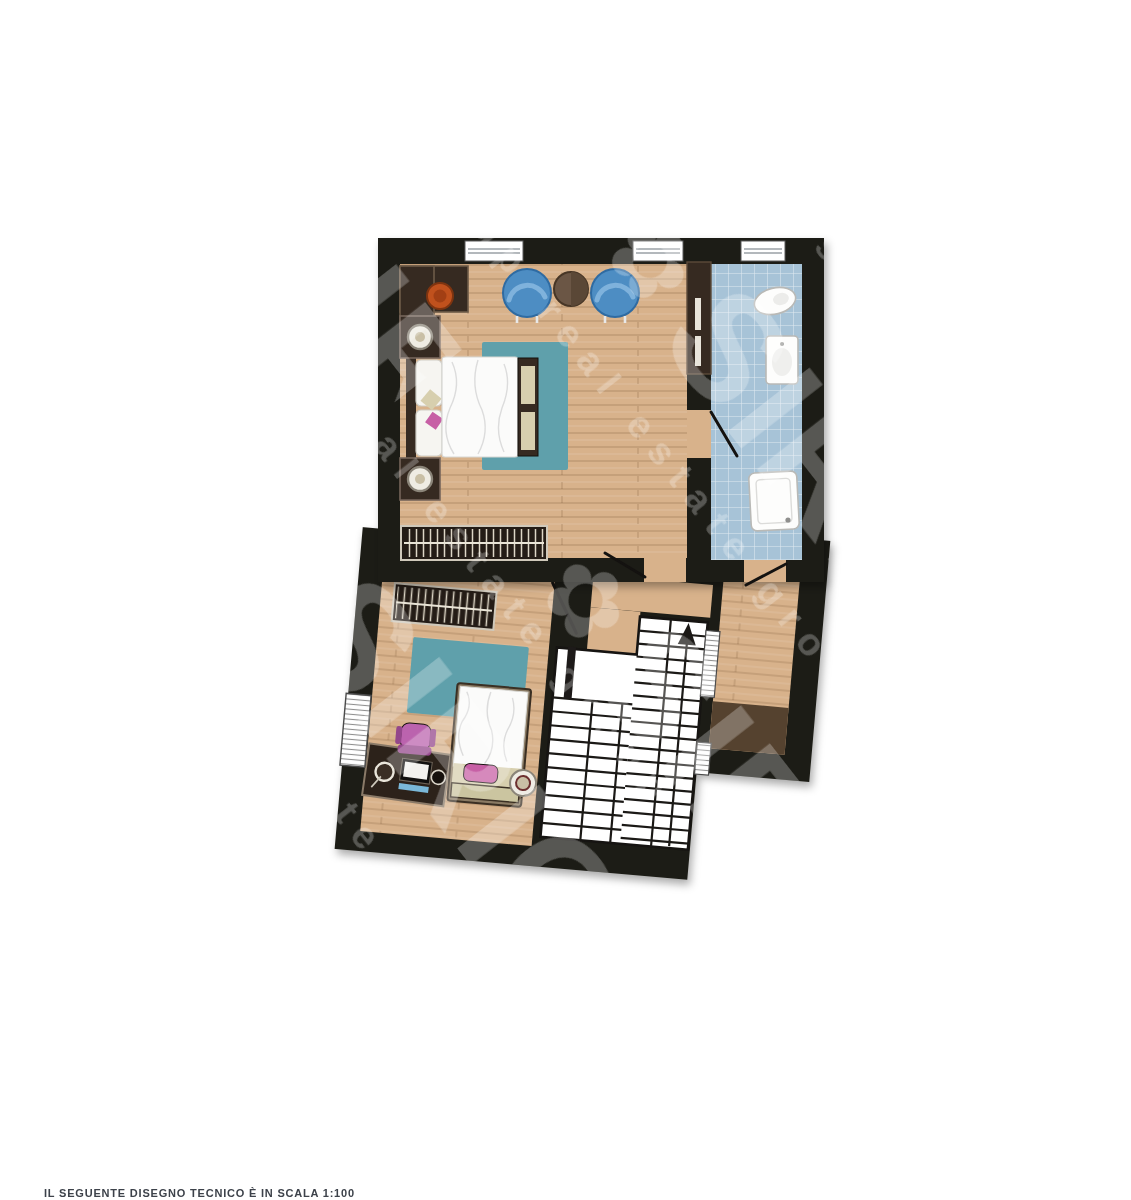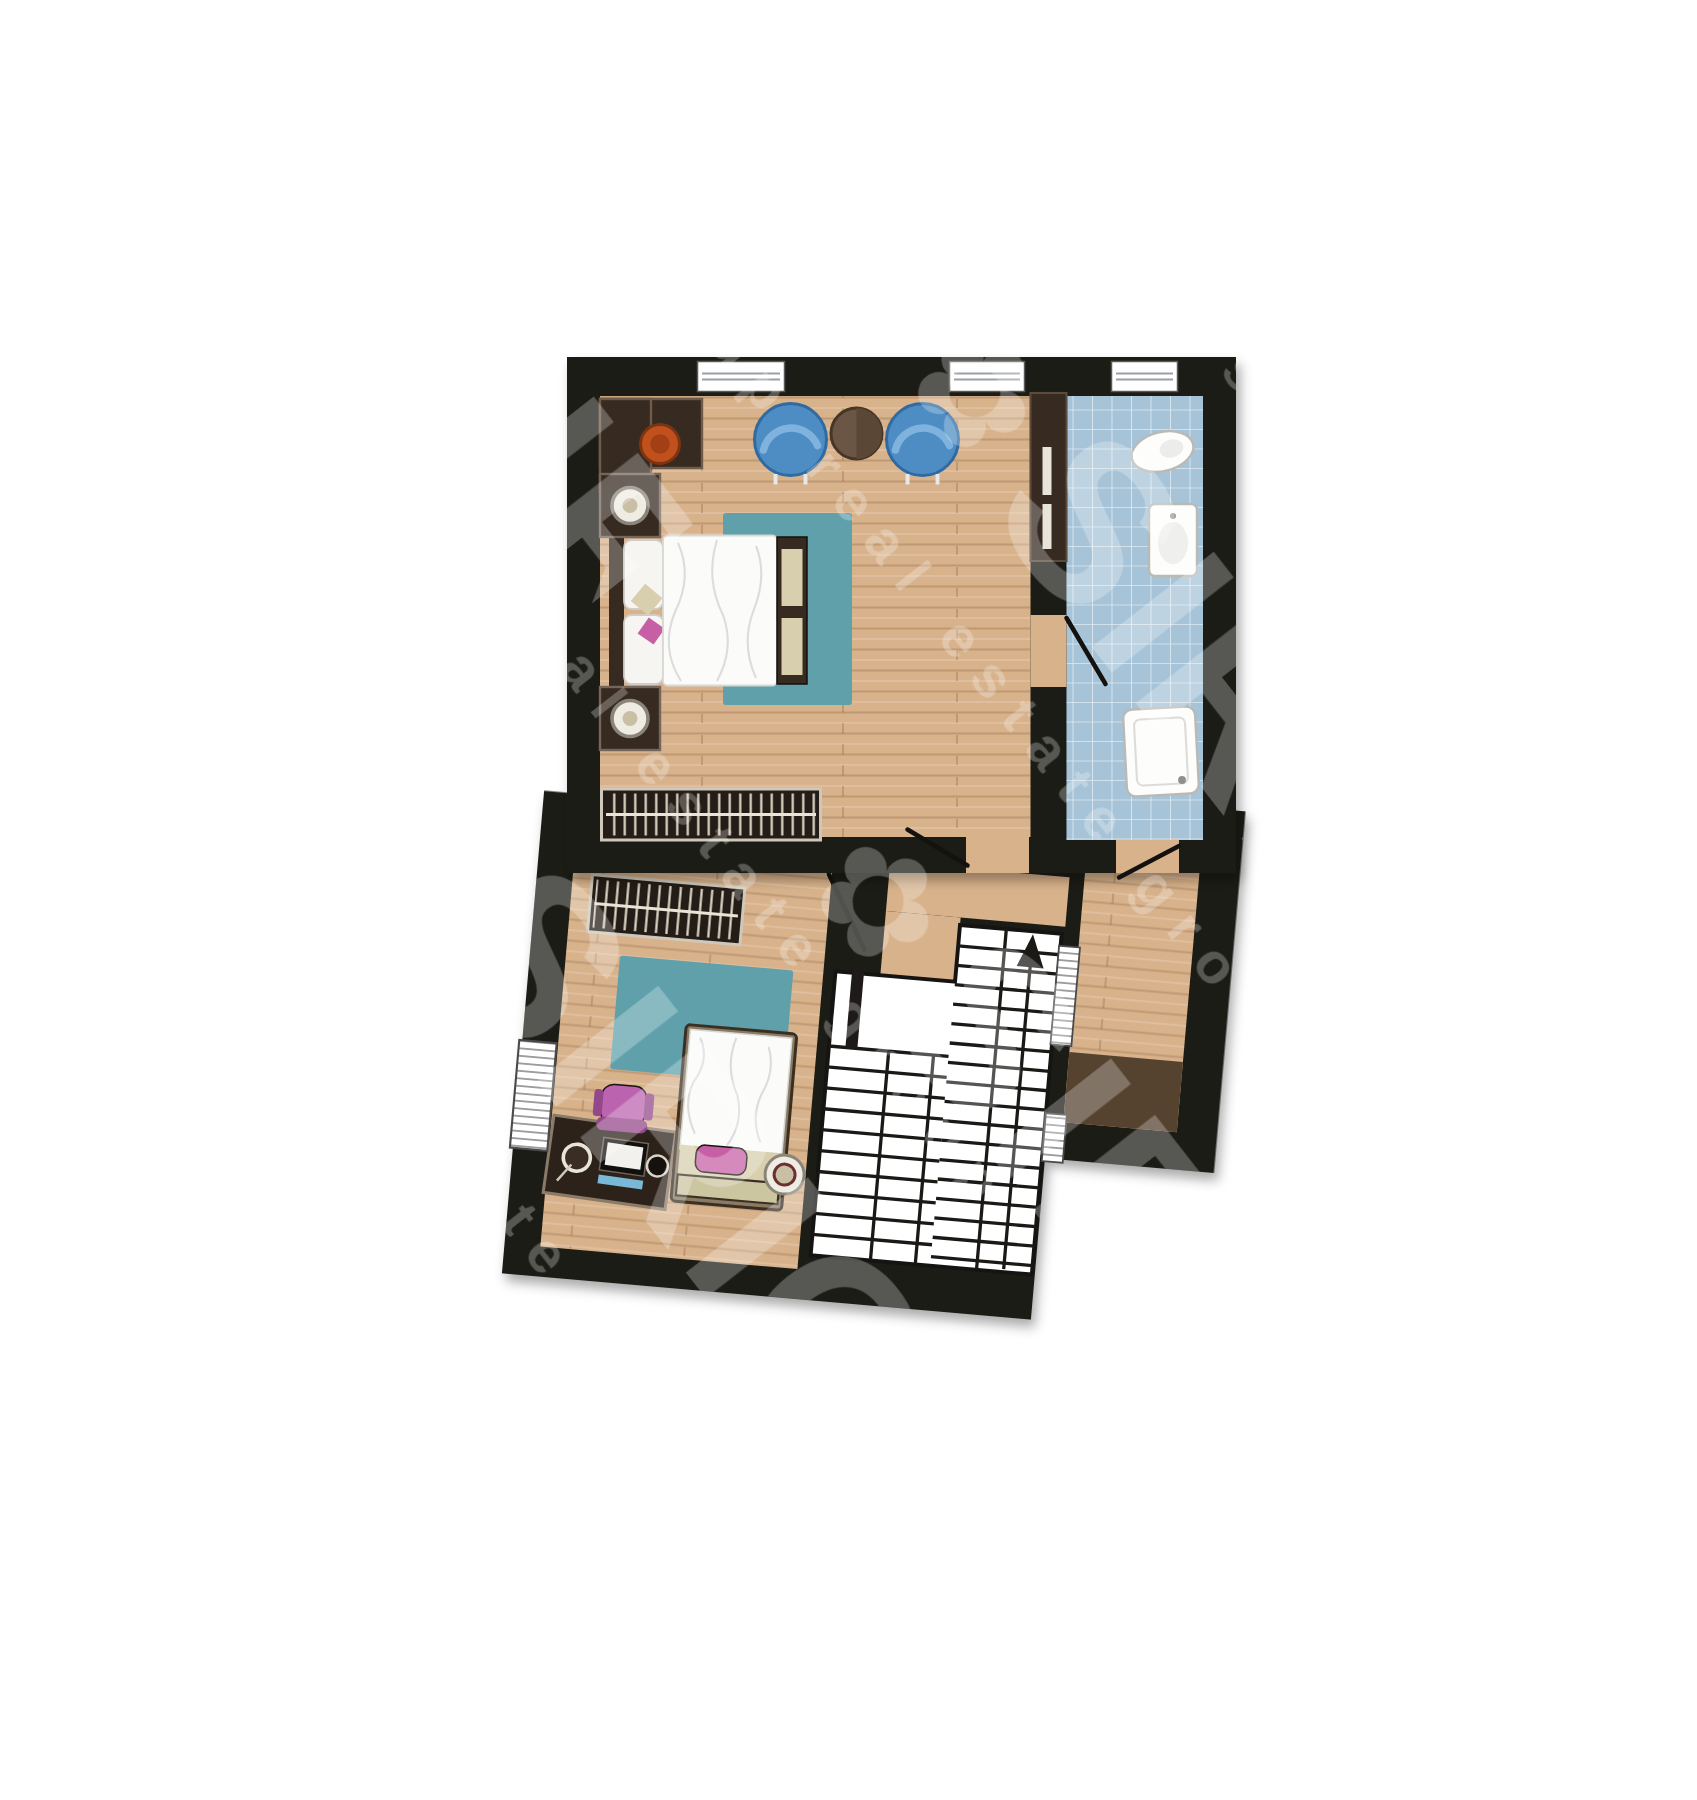--- a/index.html
+++ b/index.html
@@ -267,13 +267,14 @@
     <rect x="744" y="560" width="42" height="22" fill="#d8b28b"></rect>
   </g>
 
   <line class="door-leaf" x1="746" y1="585" x2="786" y2="564"></line>
 
   <g clip-path="url(#planClip)">
     <rect x="300" y="200" width="600" height="720" fill="url(#wm)" opacity="0.26"></rect>
   </g>
 </svg>
 
+<div class="caption">IL SEGUENTE DISEGNO TECNICO È IN SCALA 1:100</div>
 </div>
 
 </body></html>

